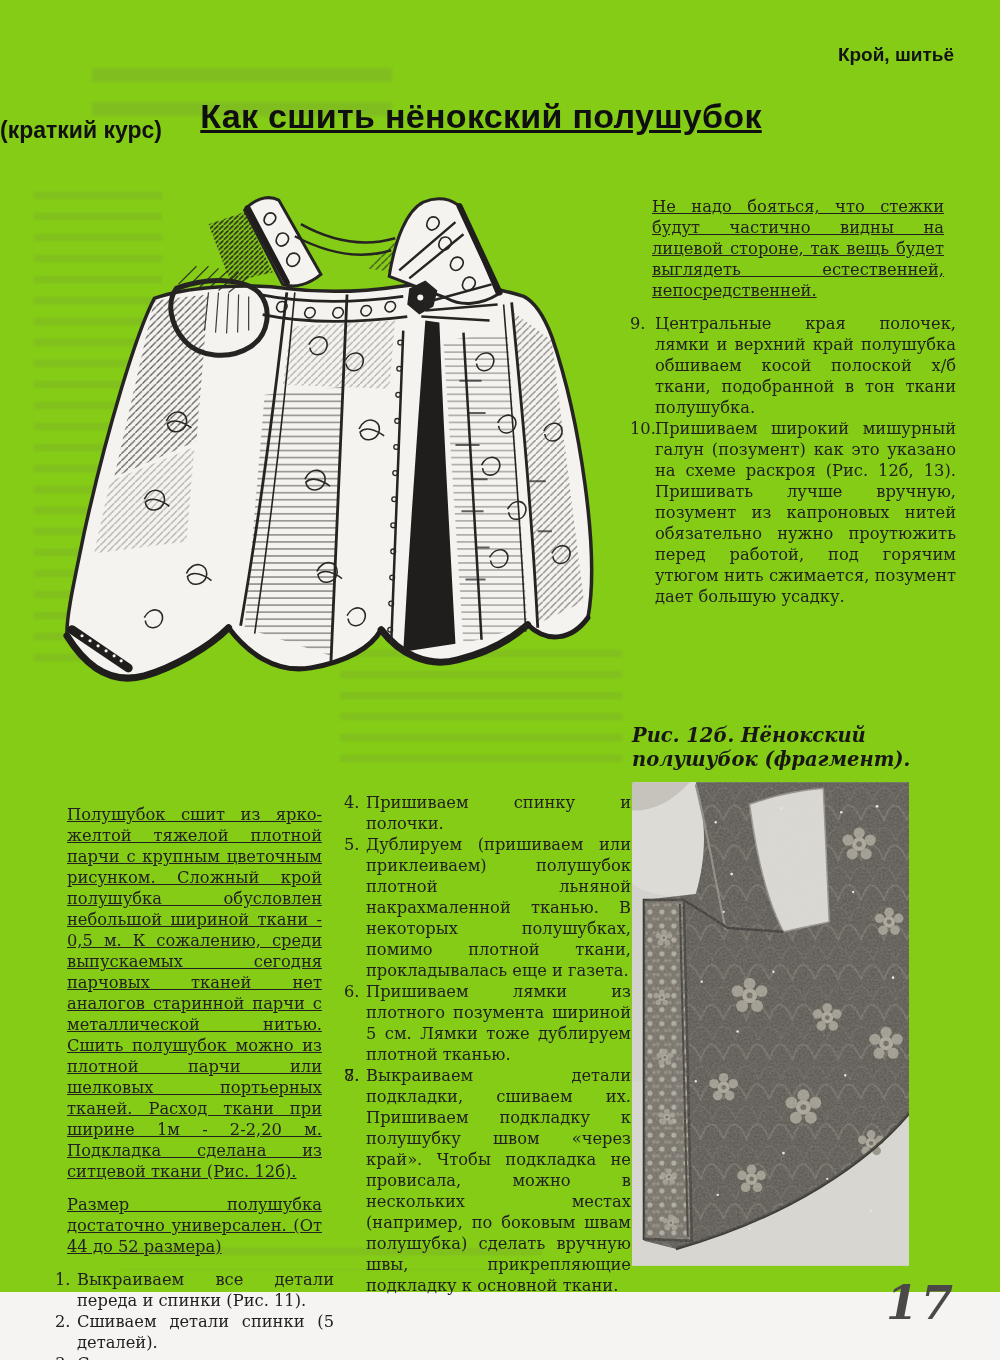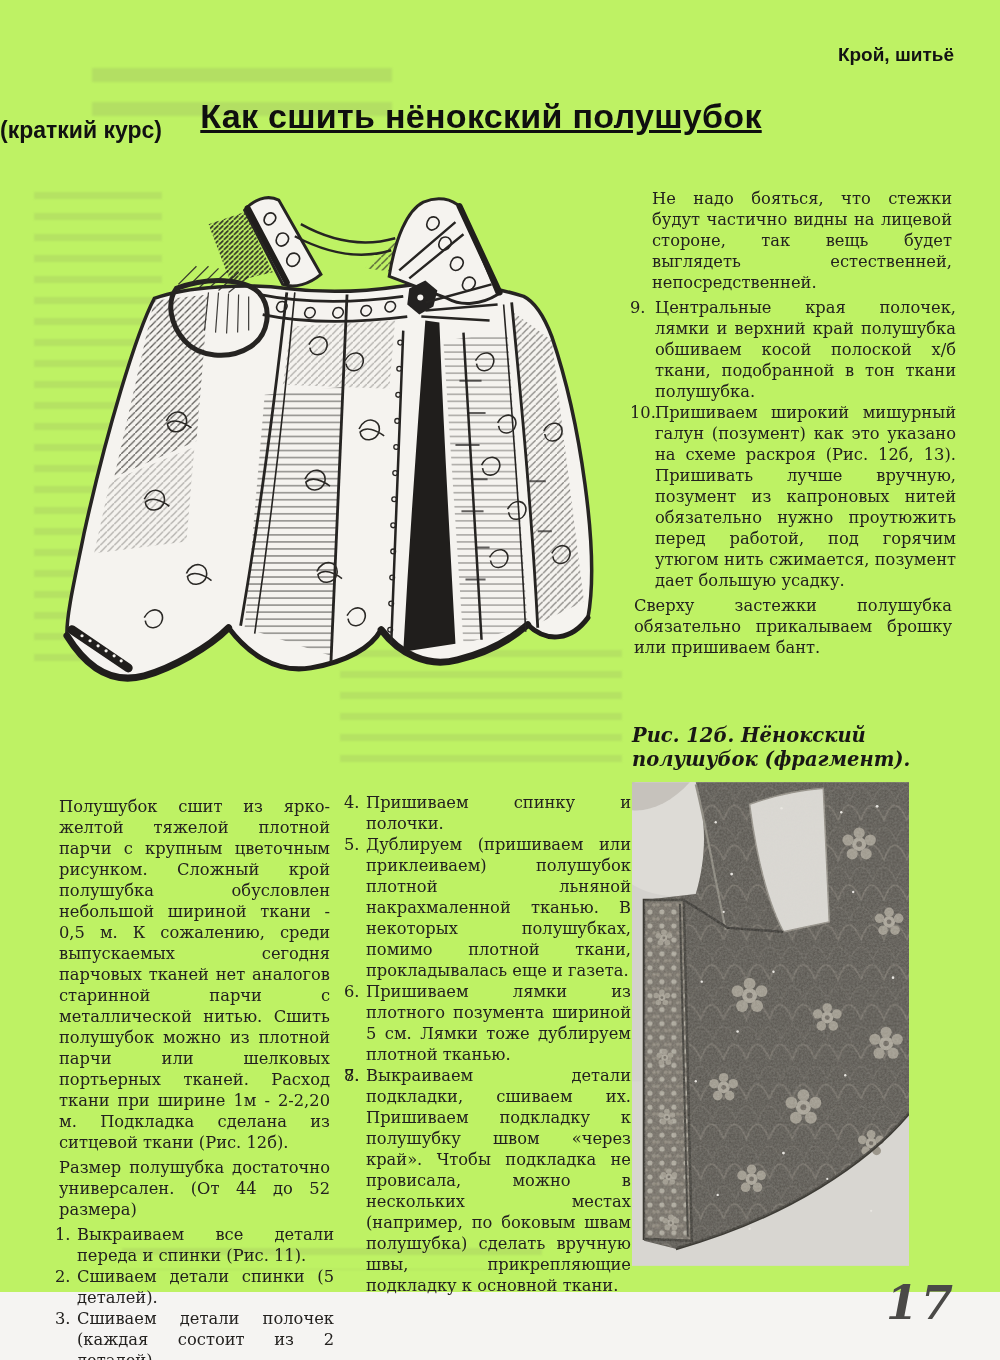--- a/index.html
+++ b/index.html
@@ -1,16 +1,16 @@
 <!DOCTYPE html>
 <html lang="ru"><head>
 <meta charset="utf-8">
 <style>
   html,body{margin:0;padding:0;background:#e8e6e2;}
-  .page{position:relative;width:1000px;height:1360px;background:#bef264;
+  .page{position:relative;width:1000px;height:1360px;background:#84cc16;
         font-family:"DejaVu Serif",serif;color:#201e1c;overflow:hidden;}
   
   .ghost{position:absolute;z-index:0;
          background:repeating-linear-gradient(180deg,rgba(110,104,96,.11) 0 7px,rgba(0,0,0,0) 7px 21px);
          filter:blur(1px);}
   .ghost-big{background:repeating-linear-gradient(180deg,rgba(110,104,96,.13) 0 14px,rgba(0,0,0,0) 14px 34px);}
   .bottom-light{position:absolute;left:0;top:1292px;width:1000px;height:68px;background:#f5f4f2;z-index:0;}
   .running-head{position:absolute;top:44px;right:46px;z-index:2;
         font-family:"Liberation Sans",sans-serif;font-weight:700;font-size:19px;color:#131313;}
   .title{position:absolute;top:74px;left:0;width:962px;text-align:center;z-index:2;
@@ -19,21 +19,21 @@
         font-family:"Liberation Sans",sans-serif;font-weight:700;font-size:23px;color:#111;}
   .fig-a{position:absolute;left:56px;top:180px;width:566px;height:522px;z-index:1;}
   .fig-b{position:absolute;left:632px;top:782px;width:277px;height:484px;z-index:1;
         filter:blur(.3px) contrast(97%);}
   .cap{position:absolute;z-index:2;font-weight:700;font-style:italic;
         font-size:19.5px;line-height:23.5px;color:#191715;}
   .cap-a{left:48px;top:704px;width:235px;}
   .cap-b{left:632px;top:724px;width:320px;}
   .col{position:absolute;z-index:2;font-size:16.3px;line-height:21px;text-align:justify;
        hyphens:auto;-webkit-hyphens:auto;color:#23211f;}
-  .col p{margin:4px;}
+  .col p{margin:12px;text-decoration:underline;}
   .left-col{left:55px;top:792px;width:279px;}
   .mid-col{left:344px;top:792px;width:287px;}
   .right-col{left:630px;top:184px;width:326px;}
   .lead{margin-left:22px !important;}
   .li{position:relative;padding-left:22px;}
   .right-col .li{padding-left:25px;}
   .num{position:absolute;left:0;top:0;}
   .page-num{position:absolute;top:1276px;left:878px;width:86px;text-align:center;z-index:2;
         font-family:"DejaVu Serif",serif;font-weight:700;font-size:46px;color:#4a4947;letter-spacing:3px;font-style:italic;}
 </style>
@@ -170,21 +170,20 @@
   <div class="col right-col">
     <p class="lead">Не надо бояться, что стежки будут частично видны на лицевой стороне, так вещь будет выглядеть естественней, непосредственней.</p>
     <div class="li">
       <span class="num">9.</span>
       <span>Центральные края полочек, лямки и верхний край полушубка обшиваем косой полоской х/б ткани, подобранной в тон ткани полушубка.</span>
     </div>
     <div class="li">
       <span class="num">10.</span>
       <span>Пришиваем широкий мишурный галун (позумент) как это указано на схеме раскроя (Рис. 12б, 13). Пришивать лучше вручную, позумент из капроновых нитей обязательно нужно проутюжить перед работой, под горячим утюгом нить сжимается, позумент дает большую усадку.</span>
     </div>
-    <p>Сверху застежки полушубка обязательно прикалываем брошку или пришиваем бант.</p>
   </div>
 
   <div class="cap cap-b">Рис. 12б. Нёнокский полушубок (фрагмент).</div>
 
   <div class="col left-col">
     <p>Полушубок сшит из ярко-желтой тяжелой плотной парчи с крупным цветочным рисунком. Сложный крой полушубка обусловлен небольшой шириной ткани - 0,5 м. К сожалению, среди выпускаемых сегодня парчовых тканей нет аналогов старинной парчи с металлической нитью. Сшить полушубок можно из плотной парчи или шелковых портьерных тканей. Расход ткани при ширине 1м - 2-2,20 м. Подкладка сделана из ситцевой ткани (Рис. 12б).</p>
     <p>Размер полушубка достаточно универсален. (От 44 до 52 размера)</p>
     <div class="li">
       <span class="num">1.</span>
       <span>Выкраиваем все детали переда и спинки (Рис. 11).</span>

